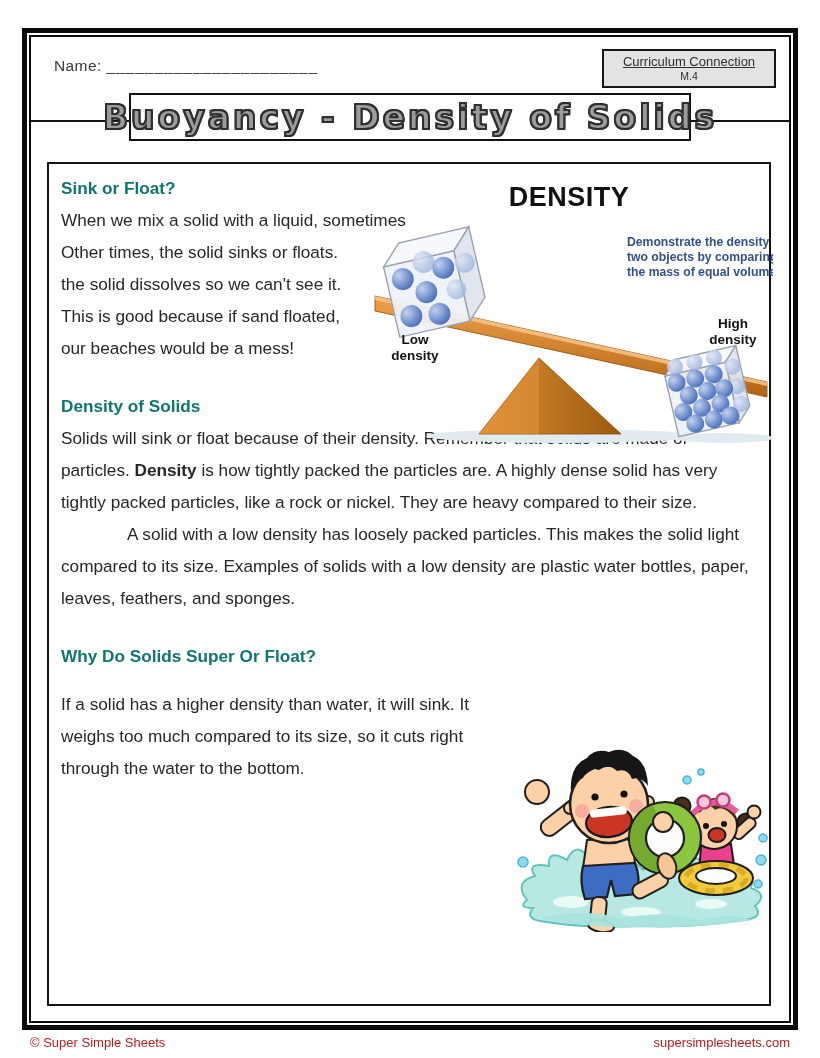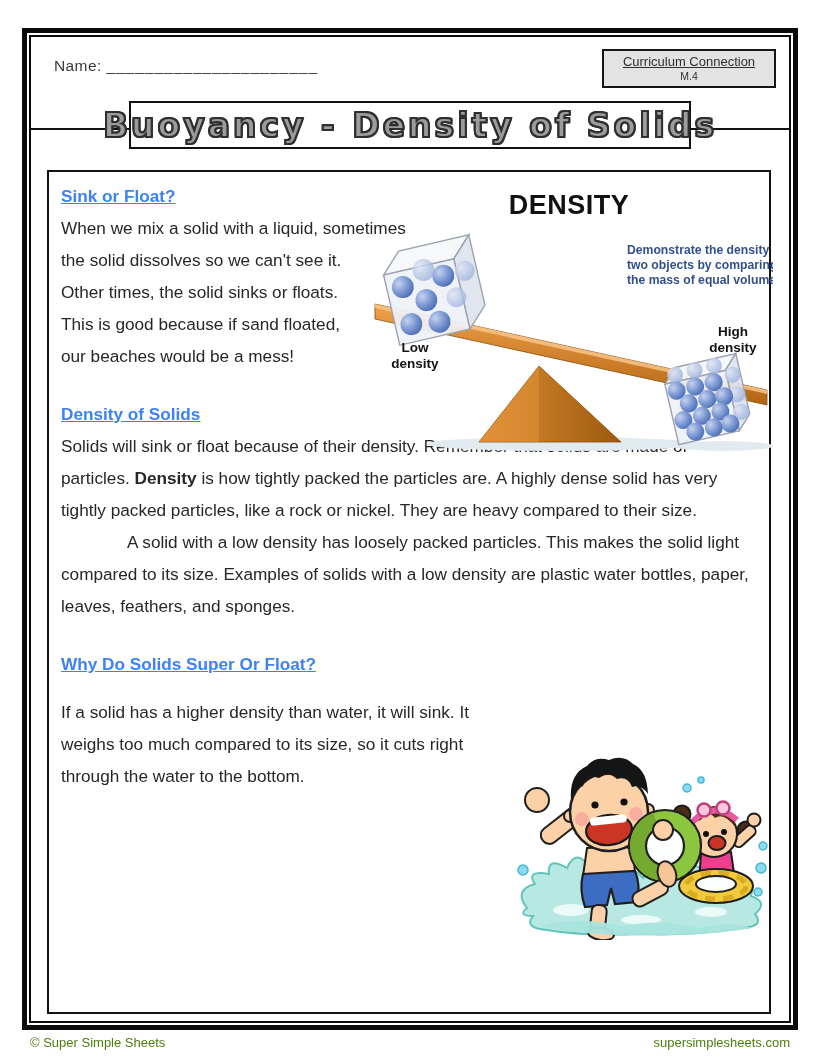--- a/index.html
+++ b/index.html
@@ -18,49 +18,49 @@
   .name-blank{color:#3a3a3a;letter-spacing:1px;}
   .pagenum{position:absolute;left:0;right:0;top:8px;text-align:right;font-size:16px;color:#3a3a3a;}
   .curriculum{position:absolute;top:0;right:0;width:174px;background:#e3e3e3;
               border:2px solid #161616;text-align:center;padding:3px 2px 4px;box-sizing:border-box;}
   .cc-title{font-size:13px;color:#2f2f2f;text-decoration:underline;}
   .cc-code{font-size:10.5px;color:#2f2f2f;margin-top:1px;text-align:center;}
 
   
   .title-band{position:relative;height:56px;}
   .rule{position:absolute;left:-13px;right:-13px;top:27px;height:2px;background:#121212;}
-  .title-box{position:relative;width:562px;height:48px;margin:12px auto;background:#fff;
+  .title-box{position:relative;width:562px;height:48px;margin:4px auto;background:#fff;
              border:2px solid #121212;box-sizing:border-box;z-index:1;
              display:flex;align-items:center;justify-content:center;}
   .bubble{font-family:"DejaVu Sans",sans-serif;font-size:33px;font-weight:bold;letter-spacing:3px;
           color:#9c9c9c;-webkit-text-stroke:2px #2f2f2f;
           text-shadow:1px 1px 0 #2f2f2f,-1px -1px 0 #2f2f2f,1px -1px 0 #2f2f2f,-1px 1px 0 #2f2f2f;
           white-space:nowrap;}
 
   
   .content-box{position:relative;margin:13px 0 0 3px;width:724px;height:844px;
                border:2px solid #121212;box-sizing:border-box;padding:8px 12px 0;
                font-size:17.2px;line-height:32px;color:#272727;}
-  .sec-heading{font-size:17.2px;font-weight:bold;color:#3b82f6;line-height:32px;margin:26px 0 0;text-decoration:underline;}
+  .sec-heading{font-size:17.2px;font-weight:bold;color:#0f766e;line-height:32px;margin:26px 0 0;}
   .sec-heading.first{margin-top:0;}
   .para{margin:0;}
   .para.indent{text-indent:66px;}
   .narrow{width:462px;margin-top:16px;}
   .text-line{white-space:nowrap;}
 
   .density-fig{position:absolute;left:322px;top:4px;width:402px;height:276px;}
   .kids-fig{position:absolute;left:462px;top:578px;width:260px;height:190px;}
   svg{font-family:"Liberation Sans",sans-serif;}
   .dg-title{font-size:27px;font-weight:bold;fill:#111;letter-spacing:.5px;}
   .dg-caption{font-size:12.2px;font-weight:bold;fill:#33508e;}
   .dg-label{font-size:13.5px;font-weight:bold;fill:#121212;text-anchor:middle;}
 
   
   .footer{position:absolute;left:30px;right:30px;top:1035px;display:flex;
-          justify-content:space-between;font-size:13px;color:#4d7c0f;}
+          justify-content:space-between;font-size:13px;color:#b91c1c;}
 </style>
 </head>
 <body>
 
 <div class="page">
   <div class="frame">
     <div class="frame-inner">
 
       <div class="header-row">
         <div class="name-line">
@@ -79,22 +79,22 @@
         <div class="title-box">
           <span class="bubble">Buoyancy - Density of Solids</span>
         </div>
       </div>
 
       <div class="content-box">
 
         <div class="sec-heading first">Sink or Float?</div>
         <div>
           <div class="text-line">When we mix a solid with a liquid, sometimes</div>
+          <div class="text-line">Other times, the solid sinks or floats.</div>
           <div class="text-line">the solid dissolves so we can't see it.</div>
-          <div class="text-line">Other times, the solid sinks or floats.</div>
           <div class="text-line">This is good because if sand floated,</div>
           <div class="text-line">our beaches would be a mess!</div>
         </div>
 
         <div class="sec-heading">Density of Solids</div>
         <p class="para"><span>Solids will sink or float because of their density. Remember that solids are made of particles. </span><b>Density</b><span> is how tightly packed the particles are. A highly dense solid has very tightly packed particles, like a rock or nickel. They are heavy compared to their size.</span></p>
         <p class="para indent">A solid with a low density has loosely packed particles. This makes the solid light compared to its size. Examples of solids with a low density are plastic water bottles, paper, leaves, feathers, and sponges.</p>
 
 
         <div class="sec-heading">Why Do Solids Super Or Float?</div>

